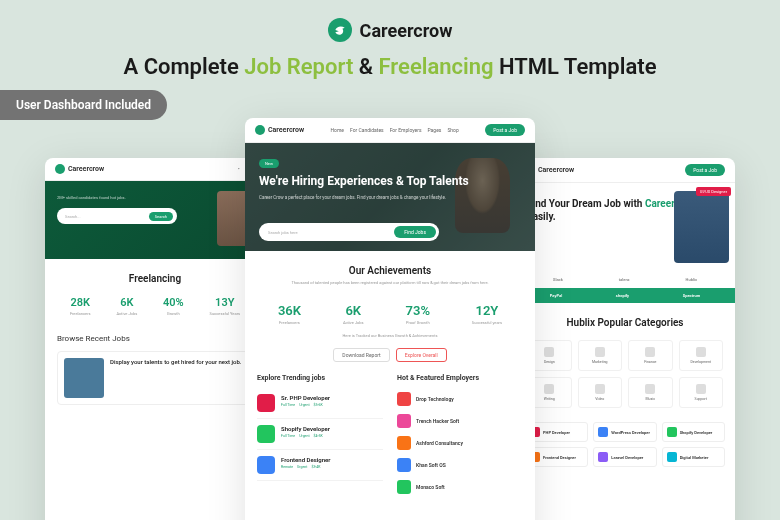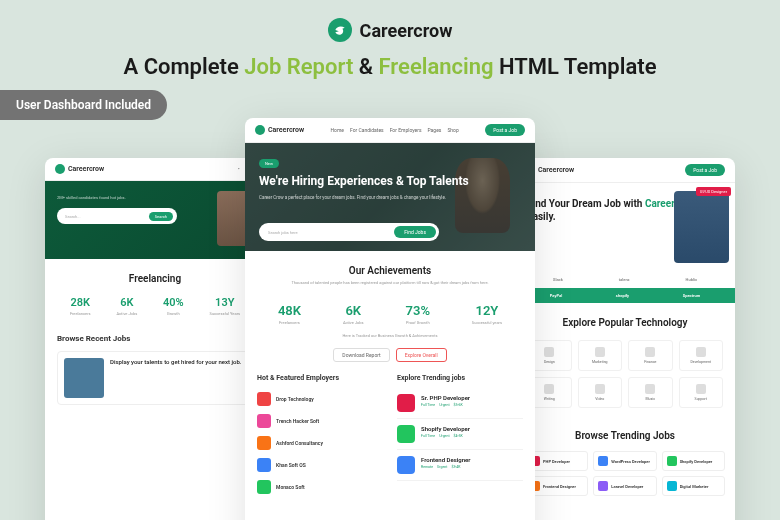--- a/index.html
+++ b/index.html
@@ -67,21 +67,21 @@
 .brand-bar{background:#1a9e6e;display:flex;justify-content:space-around;padding:5px 8px;font-size:4px;color:#fff;font-weight:600}
 .cat-grid{display:grid;grid-template-columns:repeat(4,1fr);gap:6px;padding:8px 12px}
 .cat-item{text-align:center;padding:6px 2px;border:1px solid #f0f0f0;border-radius:3px}
 .cat-item .ico{width:10px;height:10px;background:#ddd;border-radius:2px;margin:0 auto 3px}
 .cat-item .lbl{font-size:3.5px;color:#666}
 .trend-grid{display:grid;grid-template-columns:repeat(3,1fr);gap:5px;padding:6px 10px}
 .trend-item{border:1px solid #eee;border-radius:3px;padding:4px;display:flex;gap:3px;align-items:center}
 .trend-icon{width:10px;height:10px;border-radius:2px;flex-shrink:0}
 .trend-info .t{font-size:4px;font-weight:600}
 .recent-section{padding:10px 12px}
-.recent-section h3{font-size:8px;font-weight:700;margin-bottom:8px}
+.recent-section h3{font-size:8px;font-weight:400;margin-bottom:8px}
 .recent-item{border:1px solid #eee;border-radius:4px;padding:6px;margin-bottom:6px;display:flex;gap:6px}
 .recent-img{width:40px;height:40px;background:#4a7a9a;border-radius:3px;flex-shrink:0}
 .recent-txt{font-size:6px;line-height:1.4;color:#222;font-weight:500}
 .scene{position:absolute;inset:0;background:linear-gradient(135deg,#4a6a5a 0%,#3a5a4a 50%,#5a7a6a 100%)}
 .scene::after{content:"";position:absolute;right:25px;top:15px;width:55px;height:75px;background:radial-gradient(ellipse at 50% 30%,#c9a882 0%,#8a6a4a 40%,transparent 45%),linear-gradient(#7a5a3a,#5a4a3a);border-radius:30% 30% 8px 8px}
 </style>
 </head>
 <body>
 
 <div class="logo-row">
@@ -173,21 +173,21 @@
       </div>
       <div class="search-pill">
         <div class="inp">Search jobs here</div>
         <div class="btn">Find Jobs</div>
       </div>
     </div>
     <div class="section-title">Our Achievements</div>
     <div class="section-sub">Thousand of talented people has been registered against our platform till now &amp; got their dream jobs from here.</div>
     <div class="stats">
       <div class="stat">
-          <div class="num">48K</div>
+          <div class="num">36K</div>
           <div class="lbl">Freelancers</div>
         </div>
       <div class="stat">
           <div class="num">6K</div>
           <div class="lbl">Active Jobs</div>
         </div>
       <div class="stat">
           <div class="num">73%</div>
           <div class="lbl">Proof Growth</div>
         </div>
@@ -195,43 +195,20 @@
           <div class="num">12Y</div>
           <div class="lbl">Successful years</div>
         </div>
     </div>
     <div class="section-sub">Here is Tracked our Business Growth &amp; Achievements</div>
     <div class="btn-row">
       <div class="btn-outline">Download Report</div>
       <div class="btn-outline red">Explore Overall</div>
     </div>
     <div class="two-col">
-      <div class="col">
-        <h3>Hot &amp; Featured Employers</h3>
-        <div class="emp-item">
-            <div class="emp-icon" style="background:#ef4444"></div>
-            <div class="emp-name">Drop Technology</div>
-          </div>
-        <div class="emp-item">
-            <div class="emp-icon" style="background:#ec4899"></div>
-            <div class="emp-name">Trench Hacker Soft</div>
-          </div>
-        <div class="emp-item">
-            <div class="emp-icon" style="background:#f97316"></div>
-            <div class="emp-name">Ashford Consultancy</div>
-          </div>
-        <div class="emp-item">
-            <div class="emp-icon" style="background:#3b82f6"></div>
-            <div class="emp-name">Khan Soft OS</div>
-          </div>
-        <div class="emp-item">
-            <div class="emp-icon" style="background:#22c55e"></div>
-            <div class="emp-name">Monaco Soft</div>
-          </div>
-      </div>
       <div class="col">
         <h3>Explore Trending jobs</h3>
         <div class="job-item">
           <div class="job-icon" style="background:#e11d48"></div>
           <div class="job-info">
               <div class="job-title">Sr. PHP Developer</div>
               <div class="job-meta">
                 <span>Full Time</span>
                 <span>Urgent</span>
                 <span>$5-6K</span>
@@ -254,20 +231,43 @@
           <div class="job-info">
               <div class="job-title">Frontend Designer</div>
               <div class="job-meta">
                 <span>Remote</span>
                 <span>Urgent</span>
                 <span>$3-4K</span>
               </div>
             </div>
         </div>
       </div>
+      <div class="col">
+        <h3>Hot &amp; Featured Employers</h3>
+        <div class="emp-item">
+            <div class="emp-icon" style="background:#ef4444"></div>
+            <div class="emp-name">Drop Technology</div>
+          </div>
+        <div class="emp-item">
+            <div class="emp-icon" style="background:#ec4899"></div>
+            <div class="emp-name">Trench Hacker Soft</div>
+          </div>
+        <div class="emp-item">
+            <div class="emp-icon" style="background:#f97316"></div>
+            <div class="emp-name">Ashford Consultancy</div>
+          </div>
+        <div class="emp-item">
+            <div class="emp-icon" style="background:#3b82f6"></div>
+            <div class="emp-name">Khan Soft OS</div>
+          </div>
+        <div class="emp-item">
+            <div class="emp-icon" style="background:#22c55e"></div>
+            <div class="emp-name">Monaco Soft</div>
+          </div>
+      </div>
     </div>
   </div>
 
   <div class="card card-right">
     <div class="nav">
       <div class="nav-logo">
           <div class="nav-logo-icon"></div>
           <div class="nav-logo-text">Careercrow</div>
         </div>
       <div class="nav-btn">Post a Job</div>
@@ -280,21 +280,21 @@
     <div class="brand-row">
       <span>Slack</span>
       <span>talenx</span>
       <span>Hublix</span>
     </div>
     <div class="brand-bar">
       <span>PayPal</span>
       <span>shopify</span>
       <span>Spectrum</span>
     </div>
-    <div class="section-title">Explore Popular Technology</div>
+    <div class="section-title">Hublix Popular Categories</div>
     <div class="cat-grid">
       <div class="cat-item">
           <div class="ico"></div>
           <div class="lbl">Design</div>
         </div>
       <div class="cat-item">
           <div class="ico"></div>
           <div class="lbl">Marketing</div>
         </div>
       <div class="cat-item">
@@ -315,21 +315,20 @@
         </div>
       <div class="cat-item">
           <div class="ico"></div>
           <div class="lbl">Music</div>
         </div>
       <div class="cat-item">
           <div class="ico"></div>
           <div class="lbl">Support</div>
         </div>
     </div>
-    <div class="section-title">Browse Trending Jobs</div>
     <div class="trend-grid">
       <div class="trend-item">
           <div class="trend-icon" style="background:#e11d48"></div>
           <div class="trend-info">
             <div class="t">PHP Developer</div>
           </div>
         </div>
       <div class="trend-item">
           <div class="trend-icon" style="background:#3b82f6"></div>
           <div class="trend-info">

